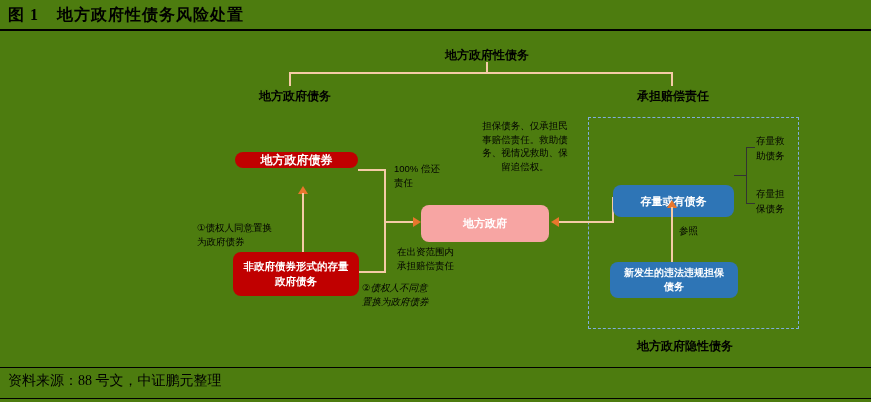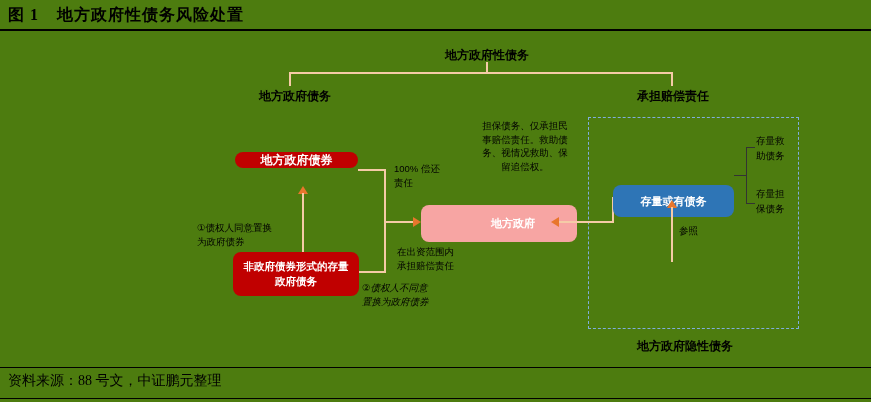--- a/index.html
+++ b/index.html
@@ -24,21 +24,21 @@
   
   .branch-label { position:absolute; font-size:12px; font-weight:bold; text-align:center; }
   .small-label { position:absolute; font-size:9.5px; line-height:14px; white-space:pre-line; }
   
   .node {
     position:absolute; border-radius:8px; color:#fff; font-weight:bold;
     display:flex; align-items:center; justify-content:center; text-align:center;
     white-space:pre-line;
   }
   .node.red  { background:var(--red,#C00000); }
-  .node.pink { background:var(--pink,#F7A5A3);padding-left:28px; }
+  .node.pink { background:var(--pink,#F7A5A3); }
   .node.blue { background:var(--blue,#2E75B6); }
   
   .line    { position:absolute; background:var(--line,#F5CBA7); }
   .bline   { position:absolute; background:var(--bracket,#333333); }
   .dashed-box {
     position:absolute; left:588px; top:117px; width:209px; height:210px;
     border:1px dashed var(--dashed-border,#7FAFDD);
   }
   .arrow { position:absolute; width:0; height:0; }
   .arrow.up    { border-left:5px solid transparent; border-right:5px solid transparent; border-bottom:8px solid var(--arrow,#E8762C); }
@@ -94,20 +94,22 @@
   <div class="small-label" style="left:397px; top:245px; width:90px;">在出资范围内
 承担赔偿责任</div>
   <div class="small-label" style="left:362px; top:281px; width:100px;font-style:italic;">②债权人不同意
 置换为政府债券</div>
 
   <div class="line" style="left:612px; top:197px; width:2px; height:26px;"></div>
   <div class="line" style="left:559px; top:221px; width:55px; height:2px;"></div>
   <div class="arrow left" style="left:551px; top:217px;"></div>
 
   <div class="node blue" style="left:613px; top:155px; width:121px; height:32px; font-size:11px;margin-top:30px;">存量或有债务</div>
+  <div class="node blue" style="left:610px; top:262px; width:128px; height:36px; font-size:10px; line-height:14px;">新发生的违法违规担保
+债务</div>
 
   <div class="arrow up" style="left:667px; top:200px;"></div>
   <div class="line" style="left:671px; top:207px; width:2px; height:55px;"></div>
   <div class="small-label" style="left:679px; top:224px; width:40px;">参照</div>
 
   <div class="bline" style="left:734px; top:175px; width:13px; height:1px;"></div>
   <div class="bline" style="left:746px; top:147px; width:1px; height:57px;"></div>
   <div class="bline" style="left:746px; top:147px; width:9px; height:1px;"></div>
   <div class="bline" style="left:746px; top:203px; width:9px; height:1px;"></div>
   <div class="small-label" style="left:756px; top:133px; width:44px; line-height:15px;">存量救

